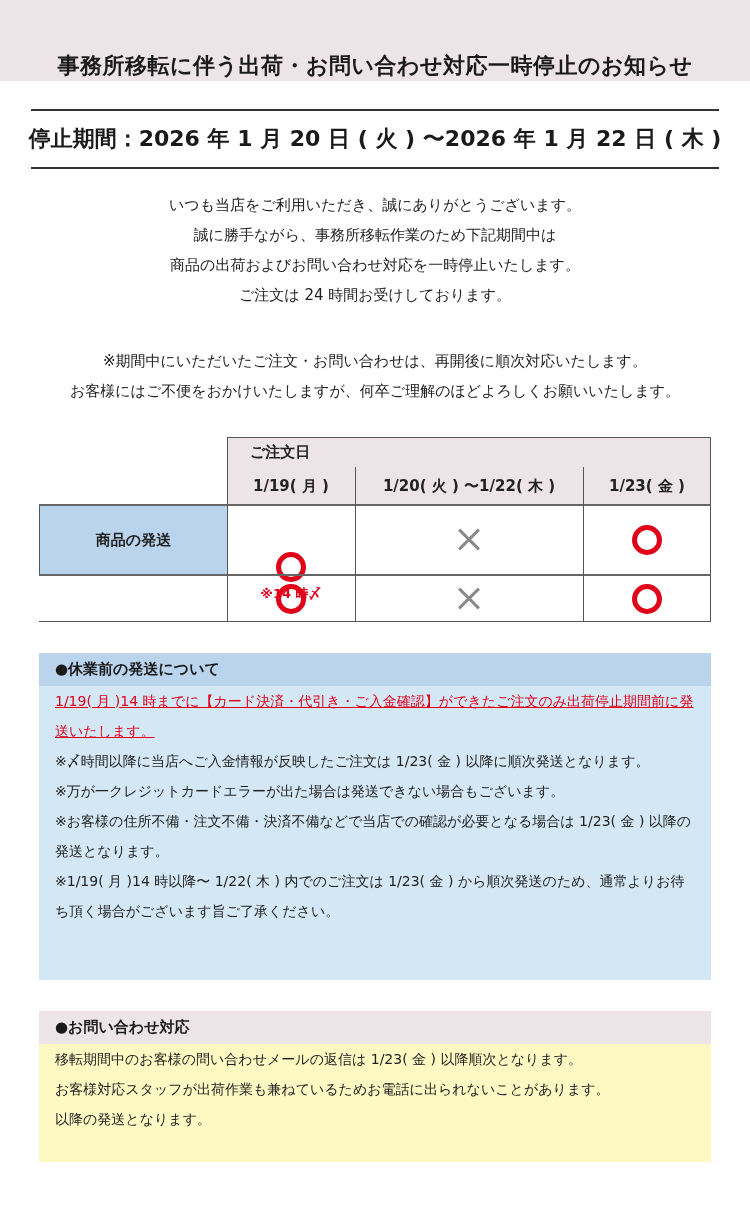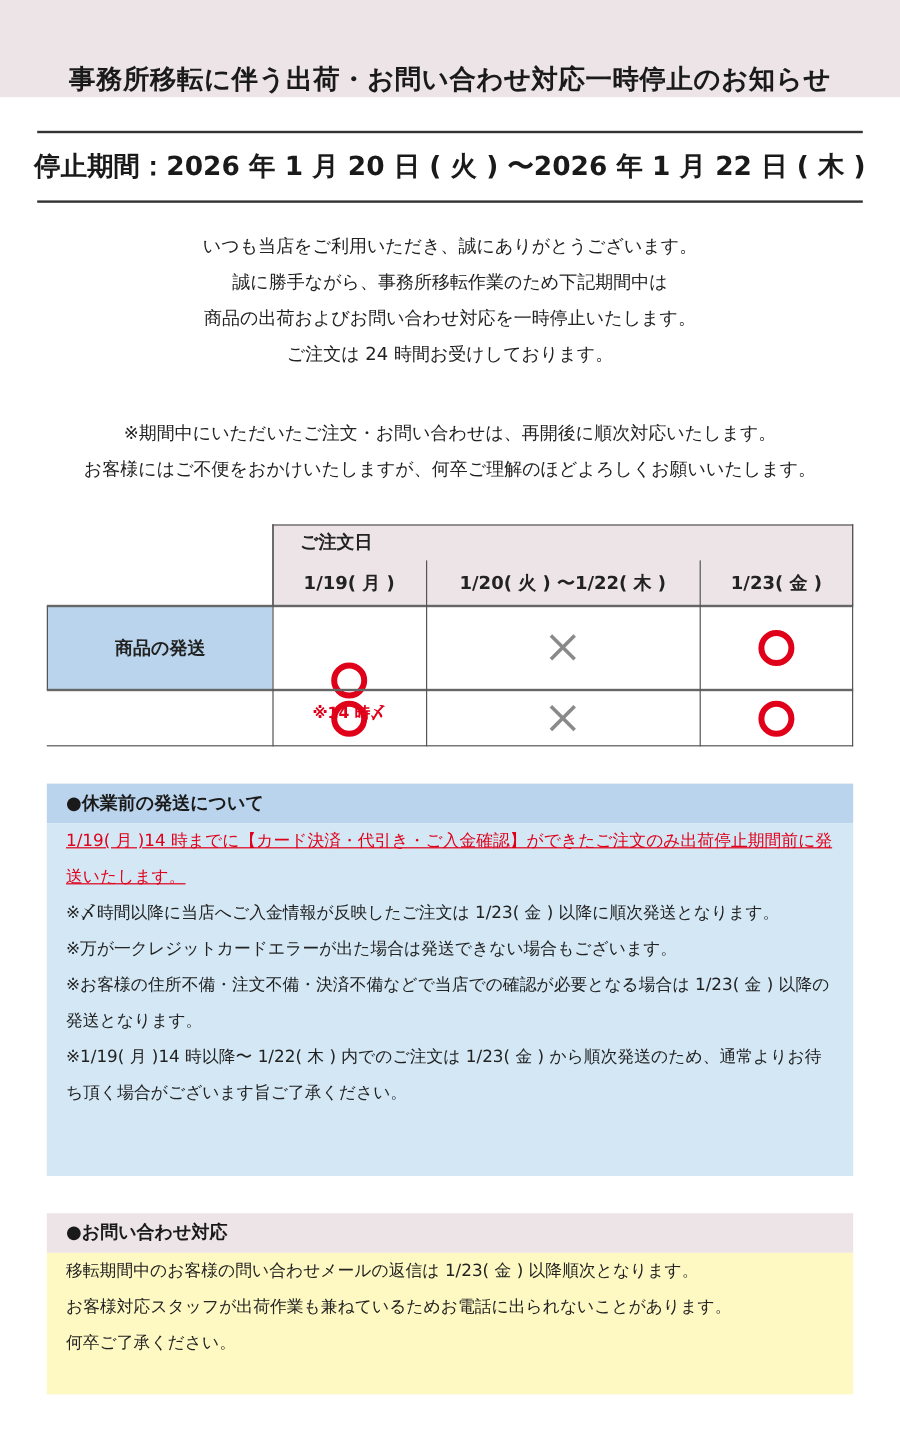--- a/index.html
+++ b/index.html
@@ -117,15 +117,15 @@
     <p>※お客様の住所不備・注文不備・決済不備などで当店での確認が必要となる場合は 1/23( 金 ) 以降の発送となります。</p>
     <p>※1/19( 月 )14 時以降〜 1/22( 木 ) 内でのご注文は 1/23( 金 ) から順次発送のため、通常よりお待ち頂く場合がございます旨ご了承ください。</p>
   </div>
 </div>
 
 <div class="box pink" style="top:1011px;">
   <div class="box-head">●お問い合わせ対応</div>
   <div class="box-body">
     <p>移転期間中のお客様の問い合わせメールの返信は 1/23( 金 ) 以降順次となります。</p>
     <p>お客様対応スタッフが出荷作業も兼ねているためお電話に出られないことがあります。</p>
-    <p>何卒ご了承ください。</p>
+    <p>以降の発送となります。</p>
   </div>
 </div>
 
 </body></html>

